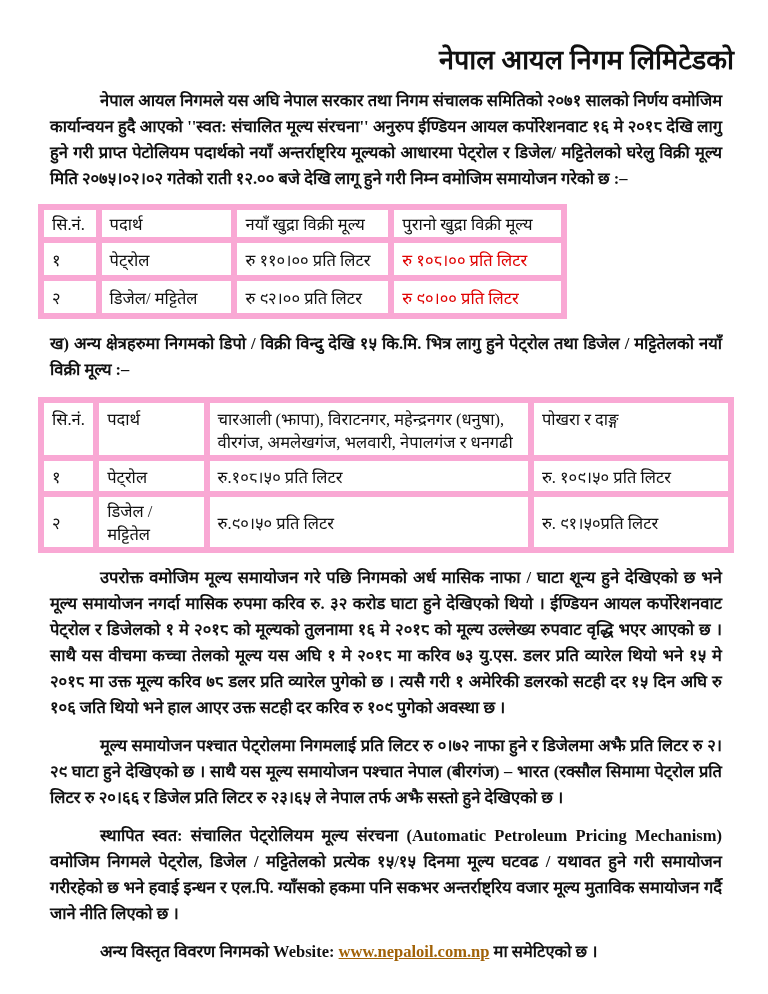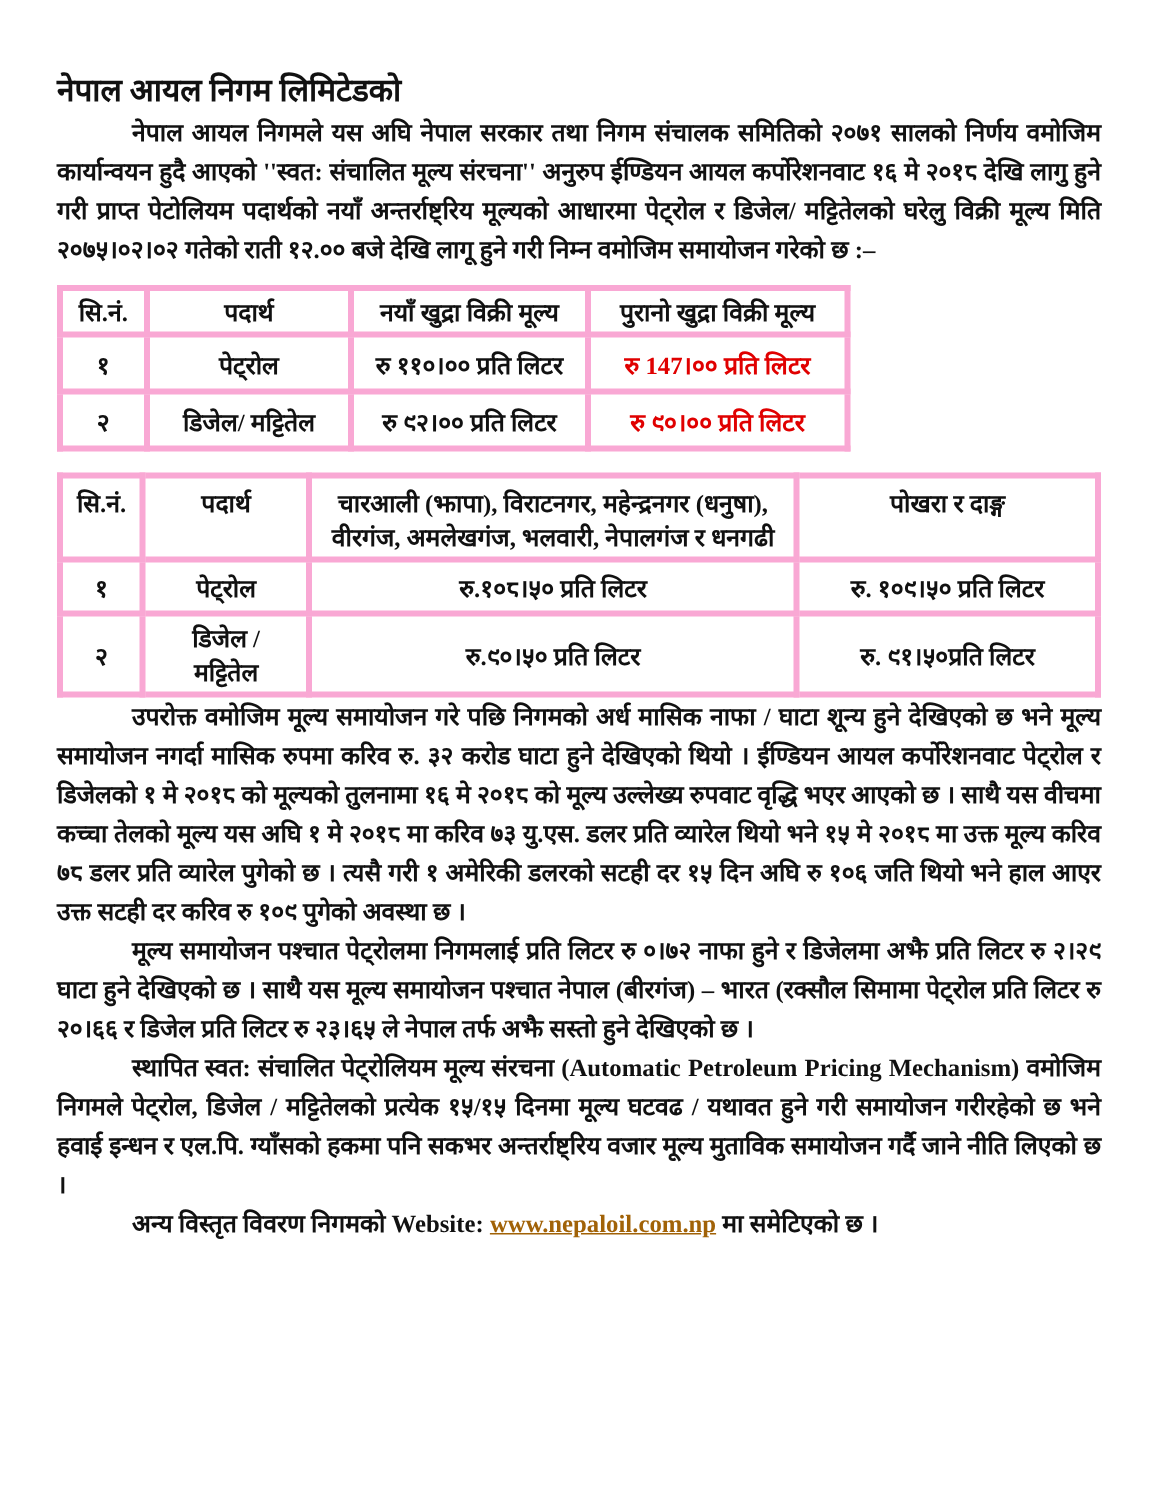--- a/index.html
+++ b/index.html
@@ -7,46 +7,46 @@
   body {
     width: 768px;
     height: 994px;
     background: #ffffff;
     color: #111111;
     font-family: "Liberation Serif", "DejaVu Sans", serif;
     font-weight: 700;
   }
   .page { padding: 44px 34px 0 38px; }
 
-  .doc-title  { text-align: left; font-size: 21px; line-height: 32px; }
+  .doc-title  { text-align: right; font-size: 27px; line-height: 32px; }
   .doc-subtitle { text-align: center; font-size: 20px; line-height: 24px; margin-top: 12px; }
 
   p.body {
     font-size: 16.5px;
     line-height: 26px;
     text-align: justify;
-    margin: 0;
+    margin: 12px;
   }
   .mt-intro { margin-top: 16px; }
   .indent { text-indent: 50px; }
   .section-heading { margin-top: 18px; }
   .after-table { margin-top: 22px; }
 
   table {
     border-collapse: collapse;
     font-size: 16.5px;
     table-layout: fixed;
   }
   .t1 { width: 76%; margin-top: 10px; }
   .t2 { width: 100%; margin-top: 14px; }
   th, td {
-    border: 4px solid #f9a8d4;
+    border: 6px solid #f9a8d4;
     padding: 2px 8px;
-    text-align: center;
-    font-weight: 700;
+    text-align: left;
+    font-weight: 400;
     vertical-align: middle;
   }
   .t1 th { height: 30px; }
   .t1 td { height: 38px; }
   .t2 th { height: 28px; vertical-align: top; padding-top: 4px; }
   .t2 td { height: 36px; }
   .t1 .c1 { width: 11%; } .t1 .c2 { width: 26%; } .t1 .c3 { width: 30%; } .t1 .c4 { width: 33%; }
   .t2 .c1 { width: 8%; }  .t2 .c2 { width: 16%; } .t2 .c3 { width: 47%; } .t2 .c4 { width: 29%; margin-top: 20px; }
 
   .red { color: #e00000; }
@@ -69,31 +69,32 @@
         <th class="c2">पदार्थ</th>
         <th class="c3">नयाँ खुद्रा विक्री मूल्य</th>
         <th class="c4">पुरानो खुद्रा विक्री मूल्य</th>
       </tr>
     </thead>
     <tbody>
       <tr>
         <td>१</td>
         <td>पेट्रोल</td>
         <td>रु ११०।०० प्रति लिटर</td>
-        <td class="red">रु 147।०० प्रति लिटर</td>
+        <td class="red">रु १०८।०० प्रति लिटर</td>
       </tr>
       <tr>
         <td>२</td>
         <td>डिजेल/ मट्टितेल</td>
         <td>रु ९२।०० प्रति लिटर</td>
         <td class="red">रु ९०।०० प्रति लिटर</td>
       </tr>
     </tbody>
   </table>
 
+  <p class="body after-table">ख) अन्य क्षेत्रहरुमा निगमको डिपो / विक्री विन्दु देखि १५ कि.मि. भित्र लागु हुने पेट्रोल तथा डिजेल / मट्टितेलको नयाँ विक्री मूल्य :–</p>
 
   <table class="t2">
     <thead>
       <tr>
         <th class="c1">सि.नं.</th>
         <th class="c2">पदार्थ</th>
         <th class="c3">चारआली (झापा), विराटनगर, महेन्द्रनगर (धनुषा), वीरगंज, अमलेखगंज, भलवारी, नेपालगंज र धनगढी</th>
         <th class="c4">पोखरा र दाङ्ग</th>
       </tr>
     </thead>

